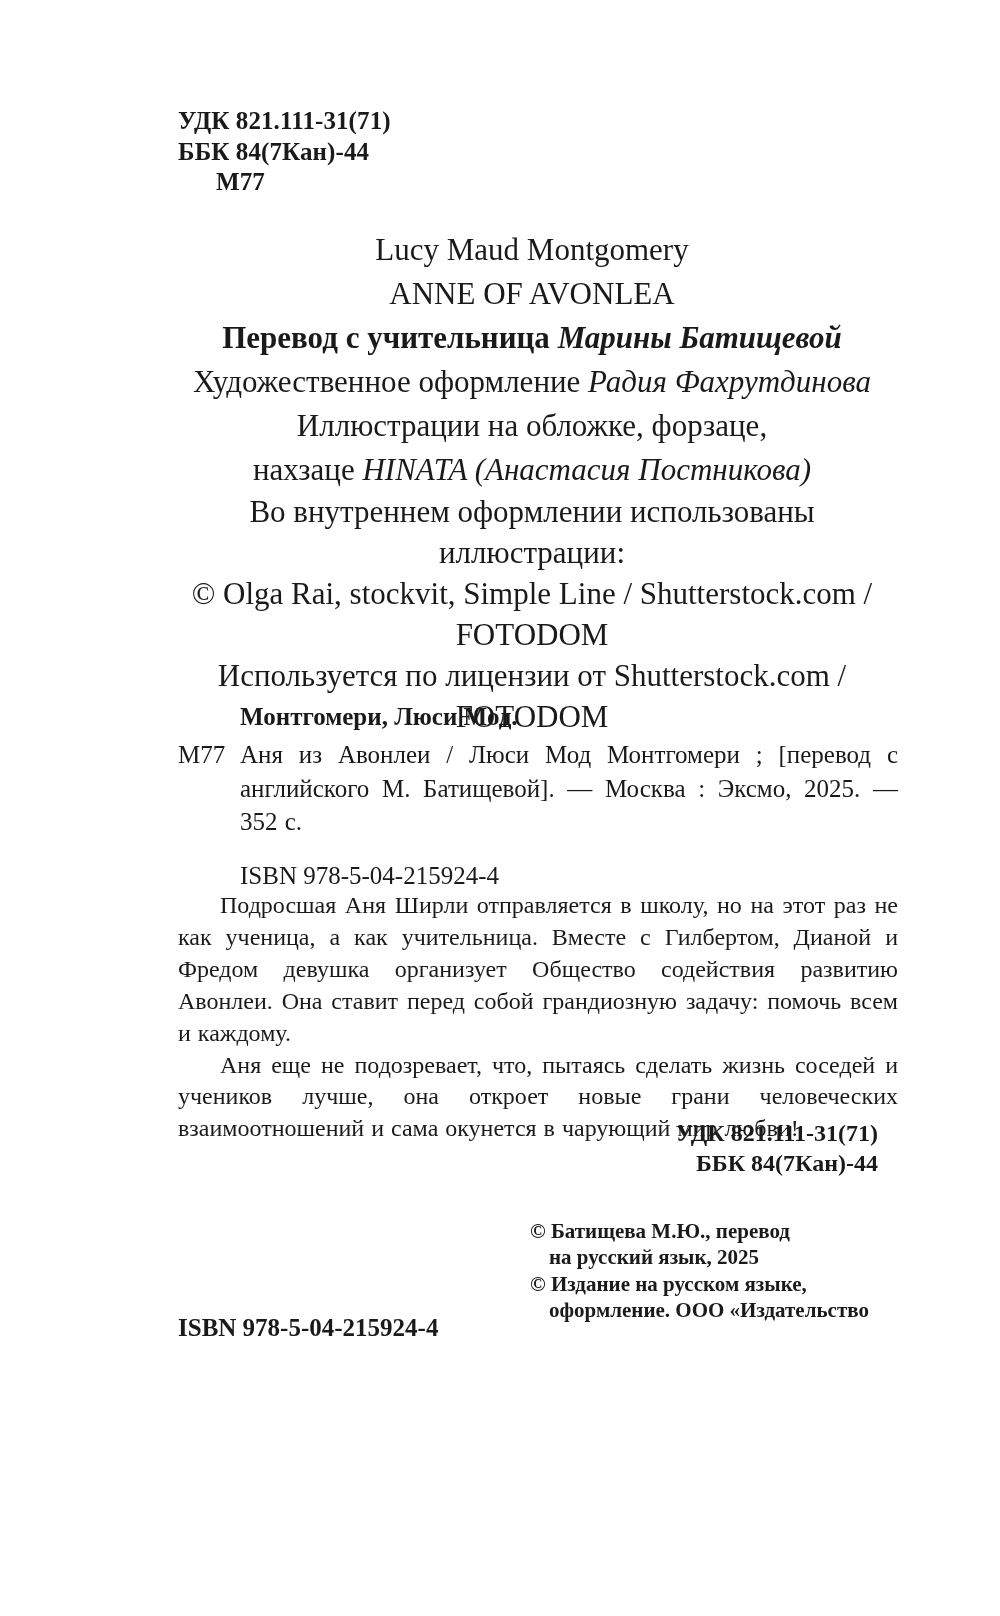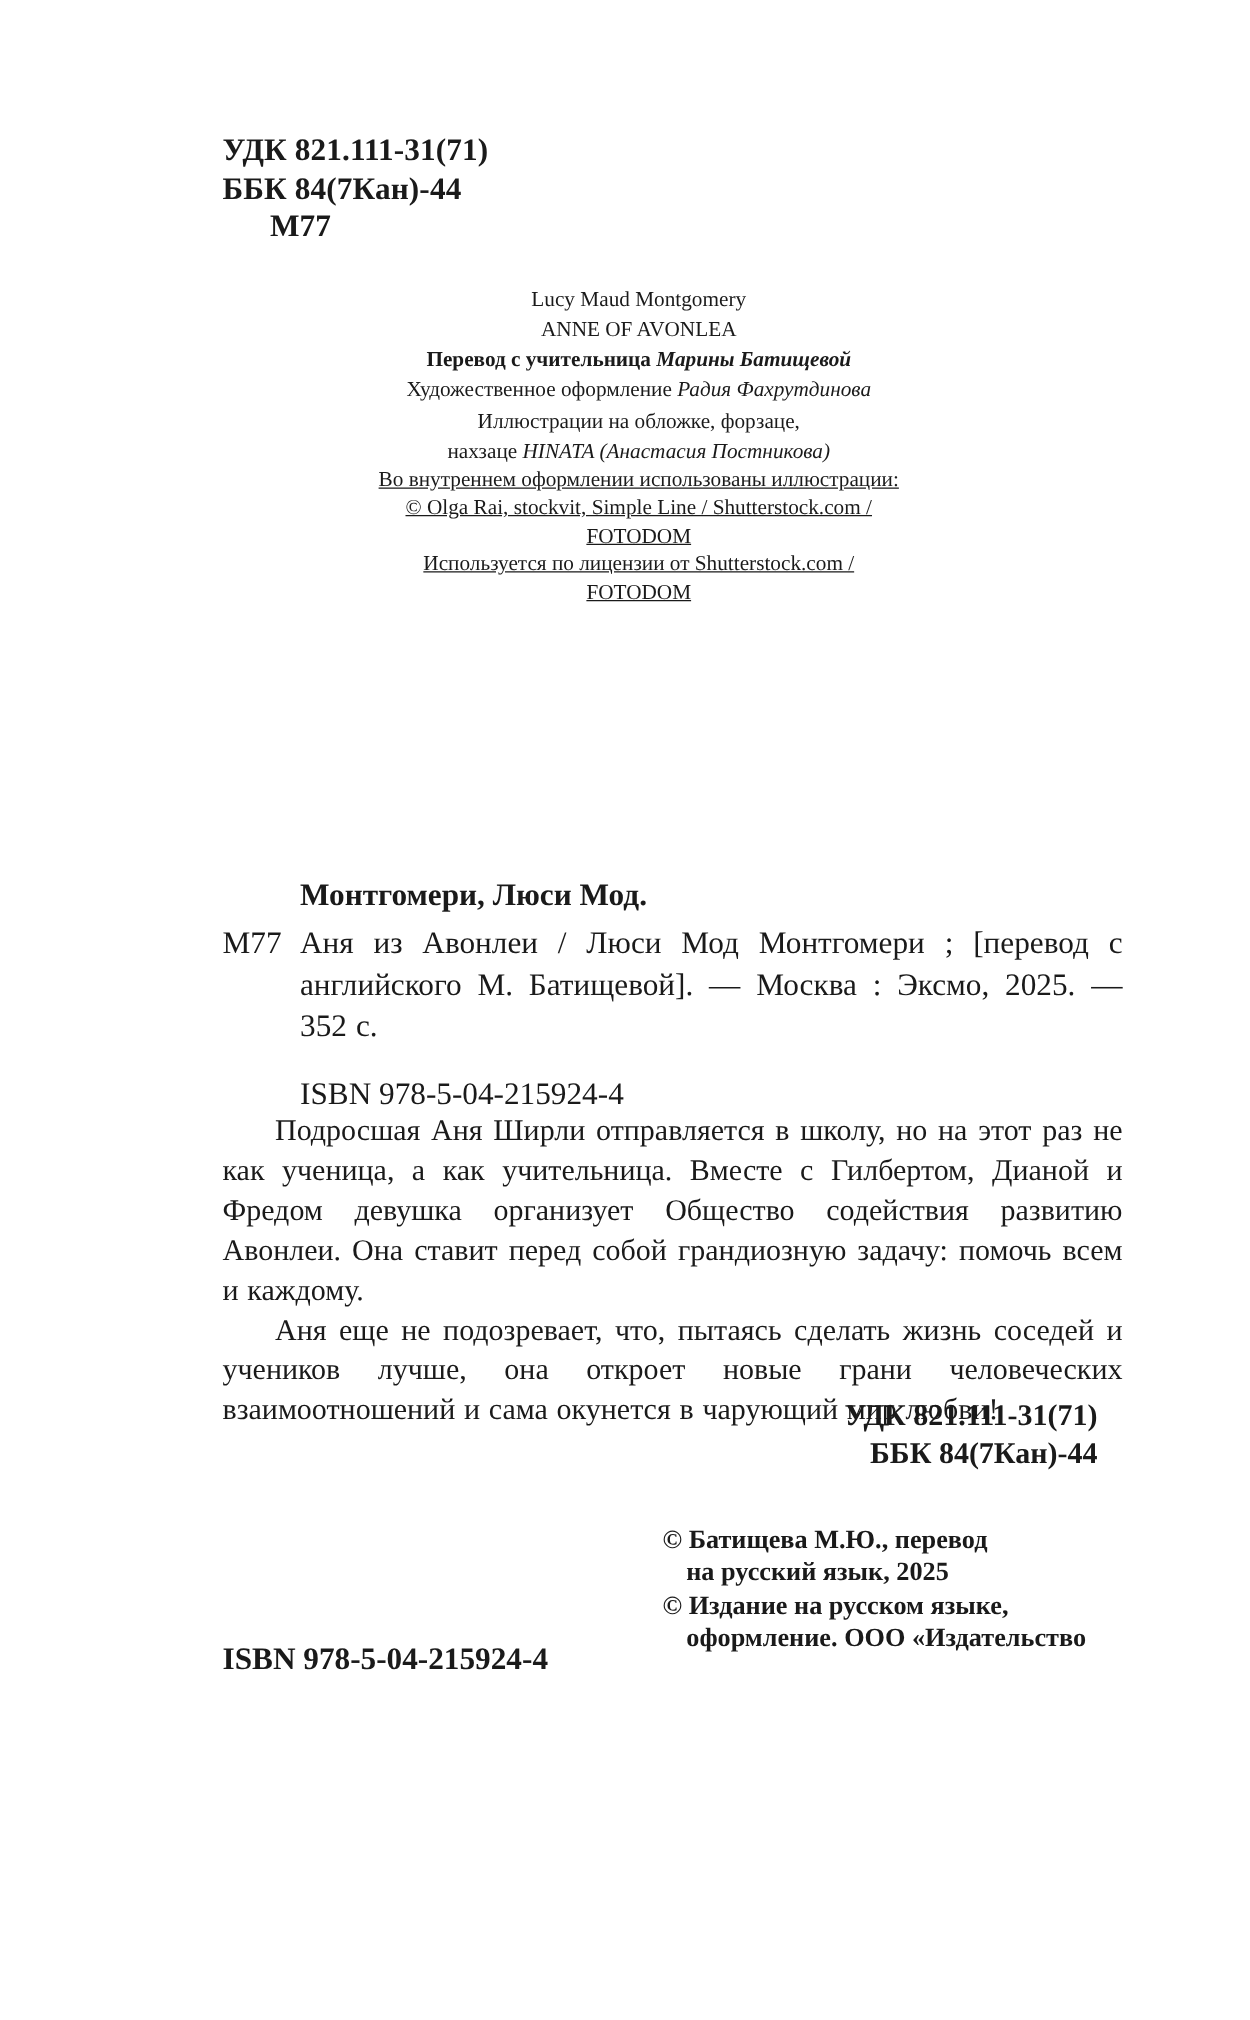--- a/index.html
+++ b/index.html
@@ -32,33 +32,32 @@
     line-height: 1.22;
     letter-spacing: 0.1px;
   }
   .udk-block .line3 {
     padding-left: 38px;
   }
 
   
   .credits {
     position: absolute;
-    left: 143px;
+    left: 164px;
     top: 228px;
     width: 700px;
     text-align: center;
-    font-size: 17px;
+    font-size: 31px;
     line-height: 1.42;
   }
   .credits .row {
     white-space: nowrap;
   }
   .credits .rowwrap {
     white-space: normal;
-    text-decoration: underline;
   }
   .credits i {
   }
   .credits b {
     font-weight: bold;
   }
   .credits .tight {
     line-height: 1.32;
   }
 

